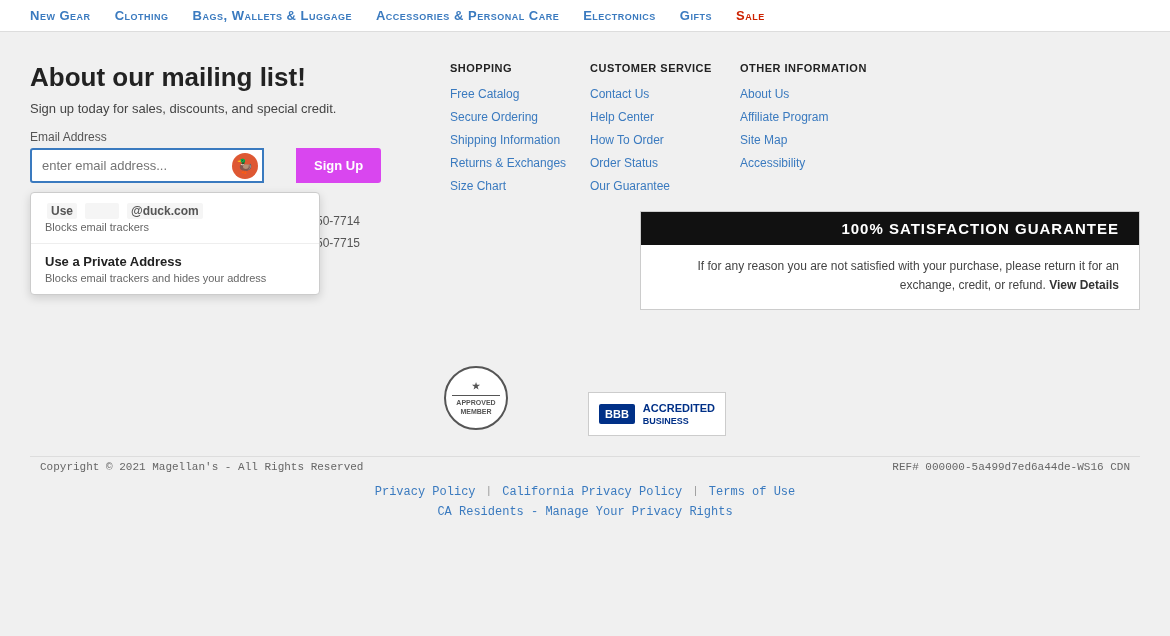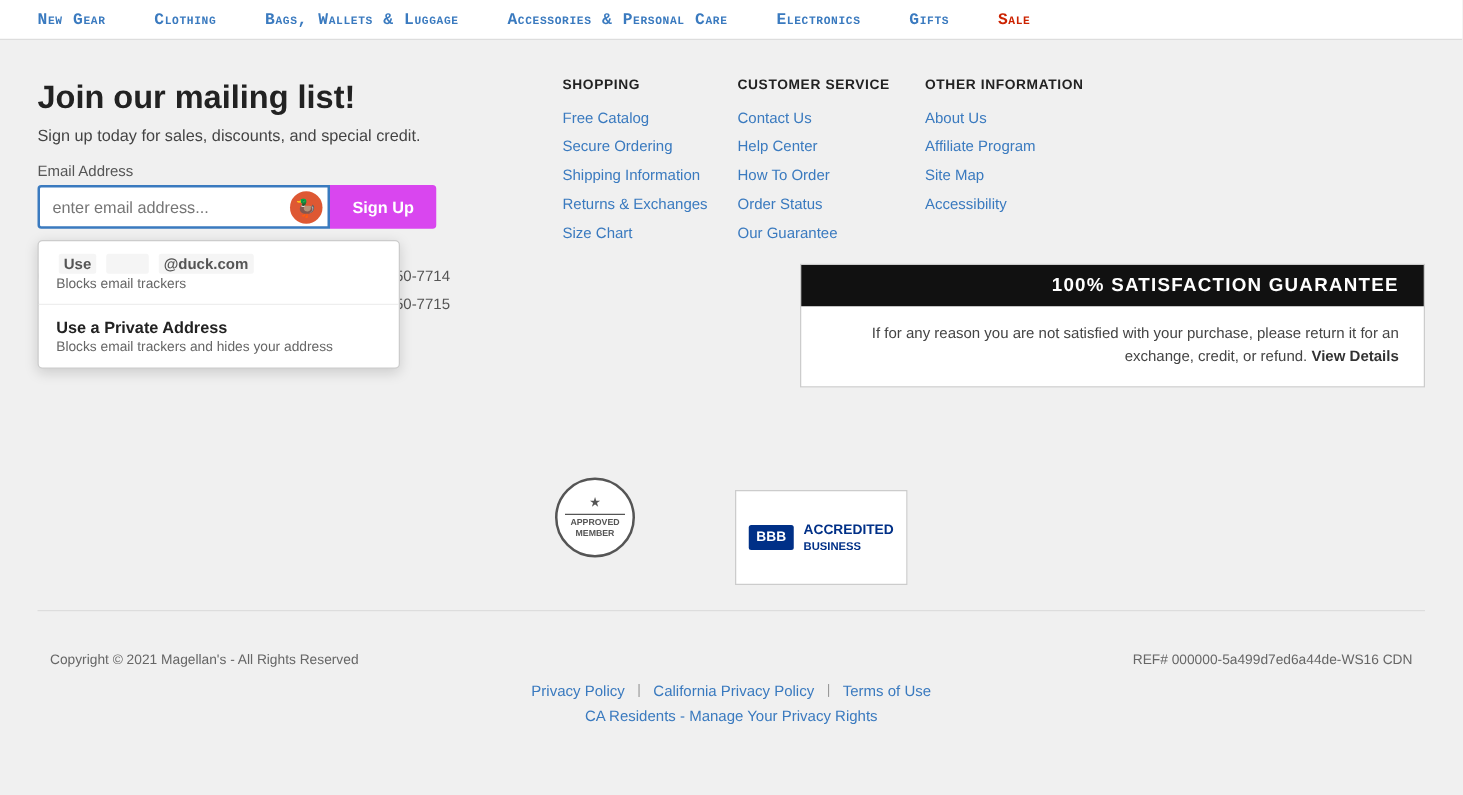--- a/index.html
+++ b/index.html
@@ -4,23 +4,22 @@
   <style>
     * { box-sizing: border-box; margin: 0; padding: 0; }
     body { font-family: Arial, sans-serif; background: #f0f0f0; font-size: 13px; color: #333; }
 
     
     .top-nav {
       background: #fff;
       border-bottom: 1px solid #ddd;
       padding: 8px 30px;
       display: flex;
-      gap: 39px;
-      align-items: center;
-      font-family: Liberation Mono, monospace;
+      gap: 24px;
+      align-items: center;
     }
     .top-nav a {
       text-decoration: none;
       font-size: 13px;
       font-variant: small-caps;
       font-weight: bold;
       letter-spacing: 0.5px;
     }
     .nav-link-blue { color: #3a7abf; }
     .nav-link-red { color: #cc2200; }
@@ -56,20 +55,21 @@
     .email-label {
       font-size: 12px;
       color: #555;
       margin-bottom: 4px;
     }
     .email-input-row {
       display: flex;
       align-items: center;
       margin-bottom: 23px;
       position: relative;
+      gap: 32px;
     }
     .email-input-wrapper {
       position: relative;
       display: flex;
       align-items: center;
       border: 2px solid #3a7abf;
       background: #fff;
       border-radius: 3px 0 0 3px;
     }
     .email-input {
@@ -217,21 +217,21 @@
       gap: 80px;
       padding: 20px 0;
       align-items: center;
     }
 
     .bbb-badge {
       display: flex;
       align-items: center;
       border: 1px solid #ccc;
       background: #fff;
-      padding: 24px 10px;
+      padding: 8px 10px;
       gap: 8px;
       margin-top: 32px;
     }
     .bbb-shield {
       background: #003087;
       color: white;
       font-weight: bold;
       font-size: 11px;
       padding: 4px 6px;
       border-radius: 2px;
@@ -242,24 +242,25 @@
       font-weight: bold;
       line-height: 1.3;
     }
     .bbb-text span { display: block; }
     .bbb-text .bbb-acc { color: #003087; font-size: 11px; text-transform: uppercase; text-align: right; }
     .bbb-text .bbb-biz { color: #003087; font-size: 9px; text-transform: uppercase; }
 
     
     .footer-bottom {
       border-top: 1px solid #ddd;
-      padding-top: 33px;
+      padding-top: 4px;
       text-align: center;
       color: #666;
       font-size: 11px;
+      font-family: Liberation Mono, monospace;
     }
     .footer-bottom-row1 {
       display: flex;
       justify-content: space-between;
       margin-bottom: 12px;
       padding: 0 10px;
     }
     .footer-bottom-links {
       display: flex;
       justify-content: center;
@@ -292,21 +293,21 @@
   <a class="nav-link-blue">Electronics</a>
   <a class="nav-link-blue">Gifts</a>
   <a class="nav-link-red">Sale</a>
 </nav>
 
 <div class="main-footer">
 
   <div class="footer-top">
 
     <div class="mailing-section">
-      <h2>Join our mailing list!</h2>
+      <h2>About our mailing list!</h2>
       <p>Sign up today for sales, discounts, and special credit.</p>
       <div class="email-label">Email Address</div>
 
       <div style="position:relative;">
         <div class="email-input-row">
           <div class="email-input-wrapper">
             <input class="email-input" type="email" placeholder="enter email address..." style="">
             <div class="duck-icon">🦆</div>
           </div>
           <button class="signup-btn">Sign Up</button>

